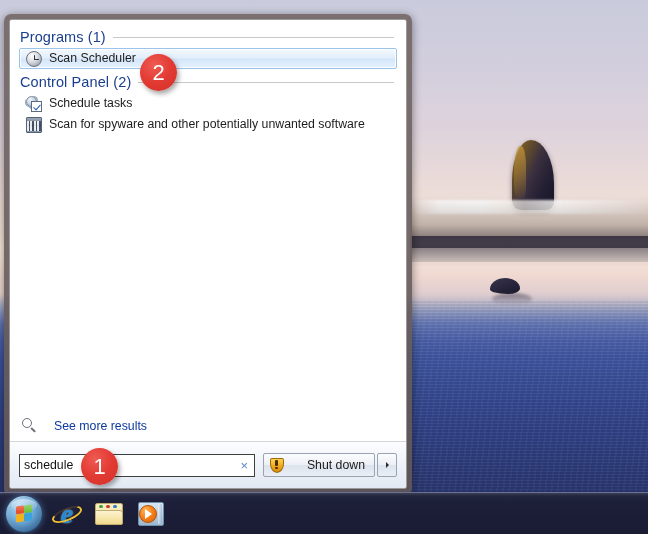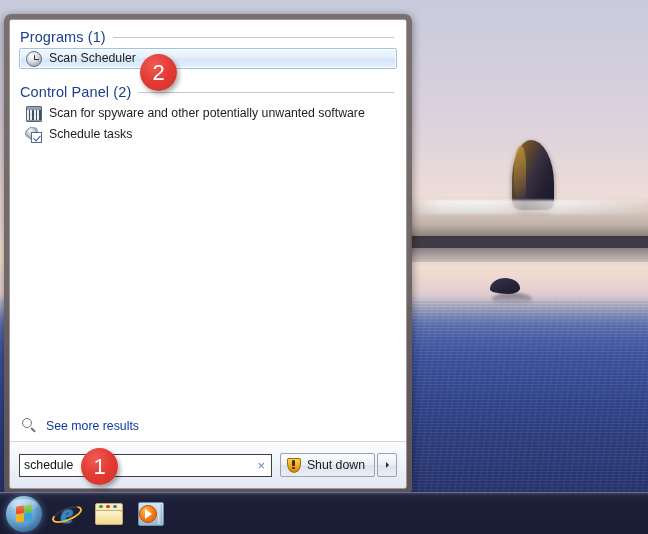--- a/index.html
+++ b/index.html
@@ -224,21 +224,21 @@
     cursor: default;
   }
   .result-row.selected {
     background: linear-gradient(to bottom, #f3f8fe 0%, #e2eefb 48%, #d3e6fa 52%, #e6f1fd 100%);
     border: 1px solid #9cc3e8;
     box-shadow: inset 0 0 0 1px rgba(255,255,255,0.75);
   }
   .row-label { line-height: 1; }
 
   .group-block { margin-bottom: 4px; }
-  .group-block.programs { margin-bottom: 15px; }
+  .group-block.programs { margin-bottom: 5px; }
 
   
   .ico {
     width: 16px; height: 16px;
     position: relative;
     flex: 0 0 16px;
   }
 
   
   .ico-clock {
@@ -330,21 +330,21 @@
     transform-origin: left center;
     border-radius: 1px;
   }
 
   
   #see-more {
     position: absolute;
     left: 12px; bottom: 8px;
     display: flex;
     align-items: center;
-    gap: 8px;
+    gap: 16px;
     cursor: default;
   }
   #see-more .label {
     font-size: 12.3px;
     color: #0c3a9e;
   }
 
   
   #panel-separator {
     height: 1px;
@@ -412,21 +412,21 @@
     display: flex;
     align-items: center;
     justify-content: center;
     font-size: 12.3px;
     color: #1b1b1b;
     cursor: default;
     border-radius: 2px;
   }
   #shutdown-btn {
     padding: 0 9px 0 6px;
-    gap: 6px;
+    gap: 23px;
     border-right: 1px solid #9aa3b0;
   }
   #shutdown-arrow {
     width: 20px;
     margin-left: 2px;
   }
   #shutdown-arrow .caret {
     width: 0; height: 0;
     border-left: 3.5px solid #2b2b2b;
     border-top: 3.5px solid transparent;
@@ -683,30 +683,30 @@
           </div>
         </div>
 
         <div class="group-block">
           <div class="group-header">
             <span class="group-title">Control Panel (2)</span>
             <span class="group-rule"></span>
           </div>
 
           <div class="result-row">
-            <span class="ico ico-defender"></span>
-            <span class="row-label">Scan for spyware and other potentially unwanted software</span>
-          </div>
-
-          <div class="result-row">
             <span class="ico ico-gearcheck">
               <span class="gear"></span>
                 <span class="chk"></span>
             </span>
             <span class="row-label">Schedule tasks</span>
+          </div>
+
+          <div class="result-row">
+            <span class="ico ico-defender"></span>
+            <span class="row-label">Scan for spyware and other potentially unwanted software</span>
           </div>
         </div>
 
         <div id="see-more">
           <span class="ico ico-magnifier">
             <span class="lens"></span>
               <span class="handle"></span>
           </span>
           <span class="label">See more results</span>
         </div>

